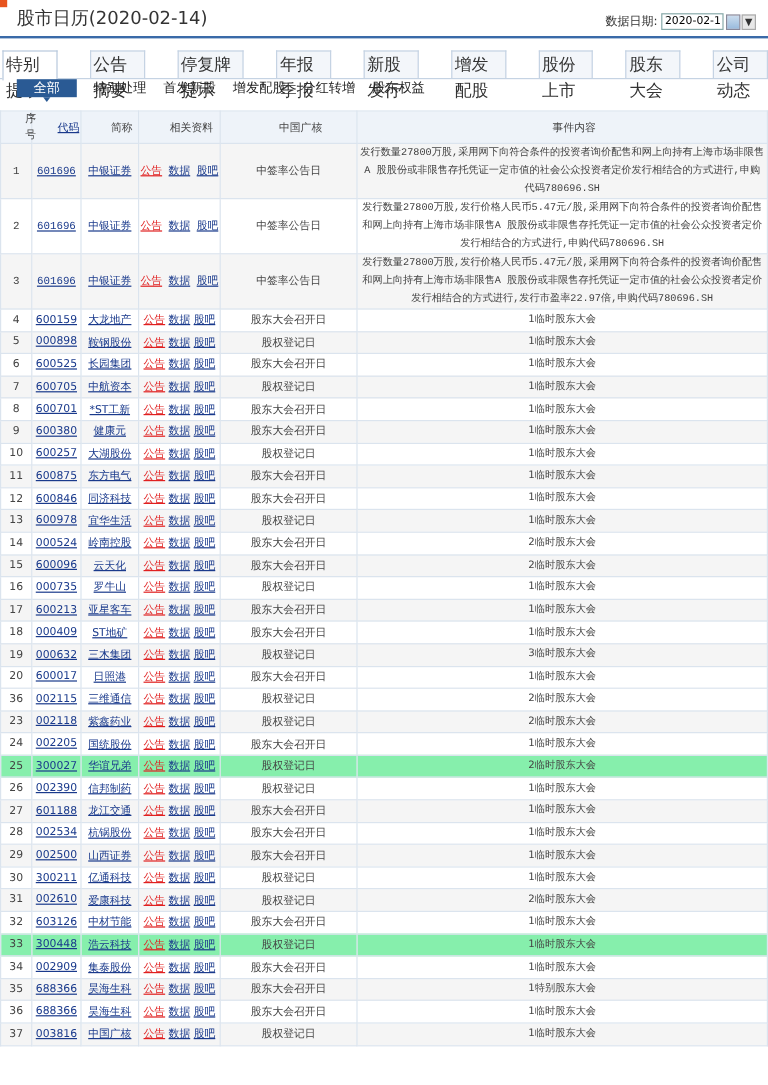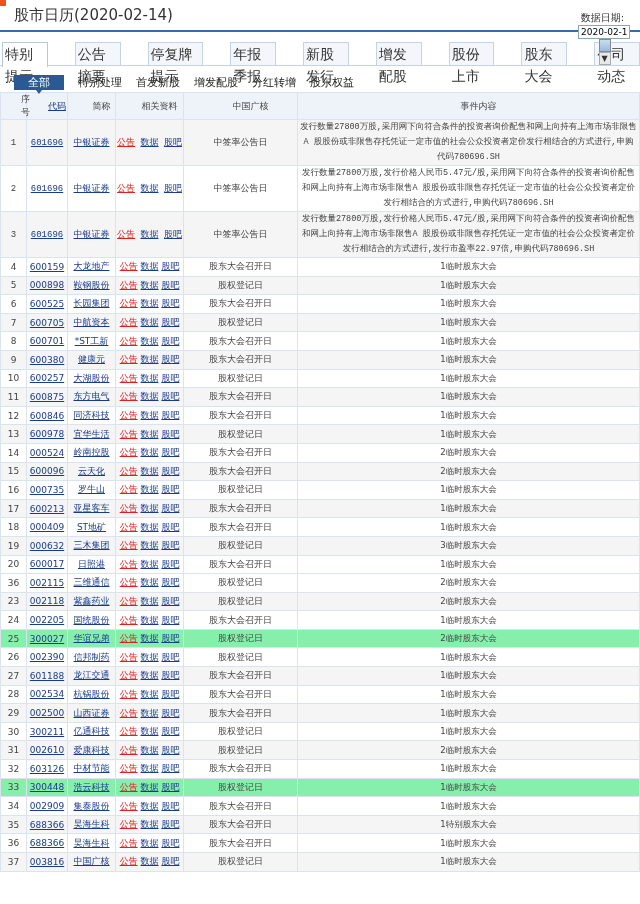--- a/index.html
+++ b/index.html
@@ -1,28 +1,28 @@
 <!DOCTYPE html>
 <html><head>
 <meta charset="utf-8">
 <style>
   * { box-sizing: border-box; margin: 0; padding: 0; }
   body { width: 640px; height: 904px; background: #fff; font-family: "DejaVu Sans", "Liberation Sans", sans-serif; color: #333; overflow: hidden; position: relative; }
   .corner { position: absolute; left: 0; top: 0; width: 6px; height: 6px; background: #e8541e; }
   .header { height: 32px; position: relative; border-bottom: 2px solid #3a6aa8; }
   .page-title { position: absolute; left: 14px; top: 6px; font-size: 15px; color: #333; }
-  .date-box { position: absolute; right: 10px; top: 11px; display: flex; align-items: center; font-size: 10px; flex-direction: column; }
+  .date-box { position: absolute; right: 10px; top: 11px; display: flex; align-items: center; font-size: 10px; }
   .date-label { color: #333; margin-right: 3px; }
   .date-input { width: 52px; height: 14px; border: 1px solid #8aa; font-size: 9px; padding: 0 2px; line-height: 12px; font-family: "DejaVu Sans", sans-serif; color: #000; }
   .cal-icon { width: 12px; height: 13px; border: 1px solid #889; background: linear-gradient(#cde, #9bd); margin-left: 2px; }
   .dd-icon { width: 12px; height: 13px; border: 1px solid #aaa; background: #e8e8e8; margin-left: 1px; font-size: 8px; text-align: center; line-height: 12px; color: #333; }
   .tabs { display: flex; margin-top: 10px; padding-left: 2px; border-bottom: 1px solid #c5d3e3; height: 24px; gap: 27px; }
   .tab { border: 1px solid #c5d3e3; border-bottom: none; background: #f3f6fa; font-size: 14px; padding: 0 2px; height: 23px; line-height: 22px; color: #333; margin-right: 0; cursor: pointer; }
   .tab.active { background: #fff; height: 25px; border-color: #b8c8dc; }
-  .subtabs { display: flex; align-items: flex-end; height: 24px; padding-left: 14px; position: relative; }
+  .subtabs { display: flex; align-items: flex-start; height: 24px; padding-left: 14px; position: relative; }
   .subtab { font-size: 11px; margin-right: 14px; color: #222; cursor: pointer; }
   .subtab.active { background: #2a5a94; color: #fff; padding: 0 14px; height: 15px; line-height: 15px; position: relative; }
   .subtab.active::after { content: ""; position: absolute; left: 50%; bottom: -4px; margin-left: -3px; border-left: 3px solid transparent; border-right: 3px solid transparent; border-top: 4px solid #2a5a94; }
   table { border-collapse: collapse; width: 640px; font-size: 9px; table-layout: fixed; margin-top: 2px; }
   th { background: #eef3f9; color: #444; font-weight: normal; height: 26px; border: 1px solid #dbe4ee; padding-left: 20px; }
   td { border: 1px solid #dbe4ee; text-align: center; height: 18.6px; color: #444; }
   tr.alt td { background: #f5f5f5; }
   tr.hl td { background: #86efac; }
   a { color: #1a3a8c; text-decoration: underline; }
   a.red { color: #e02020; }

